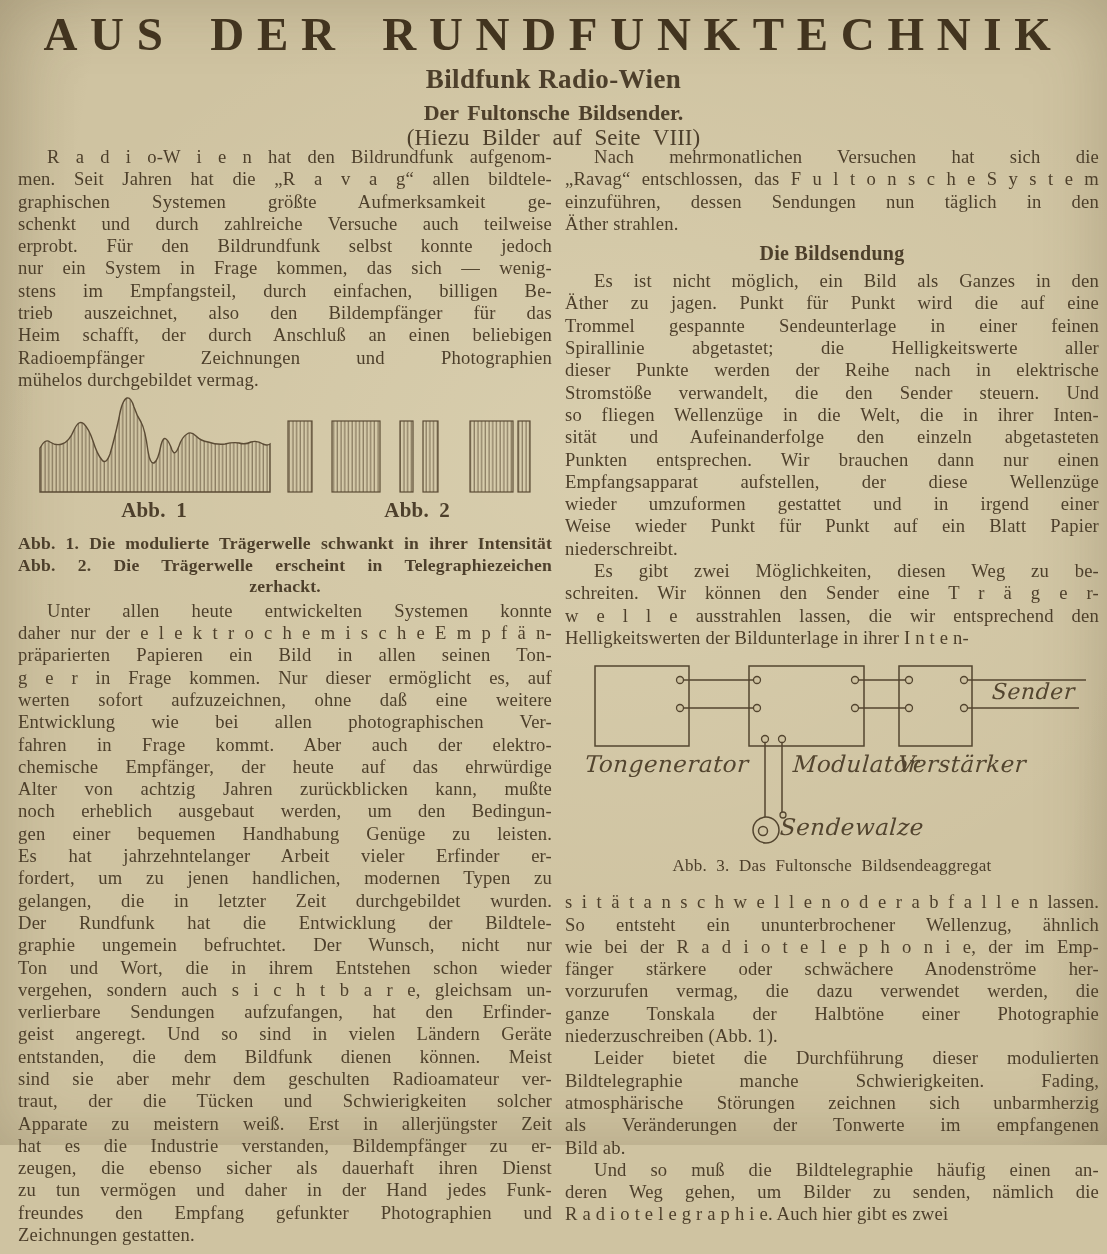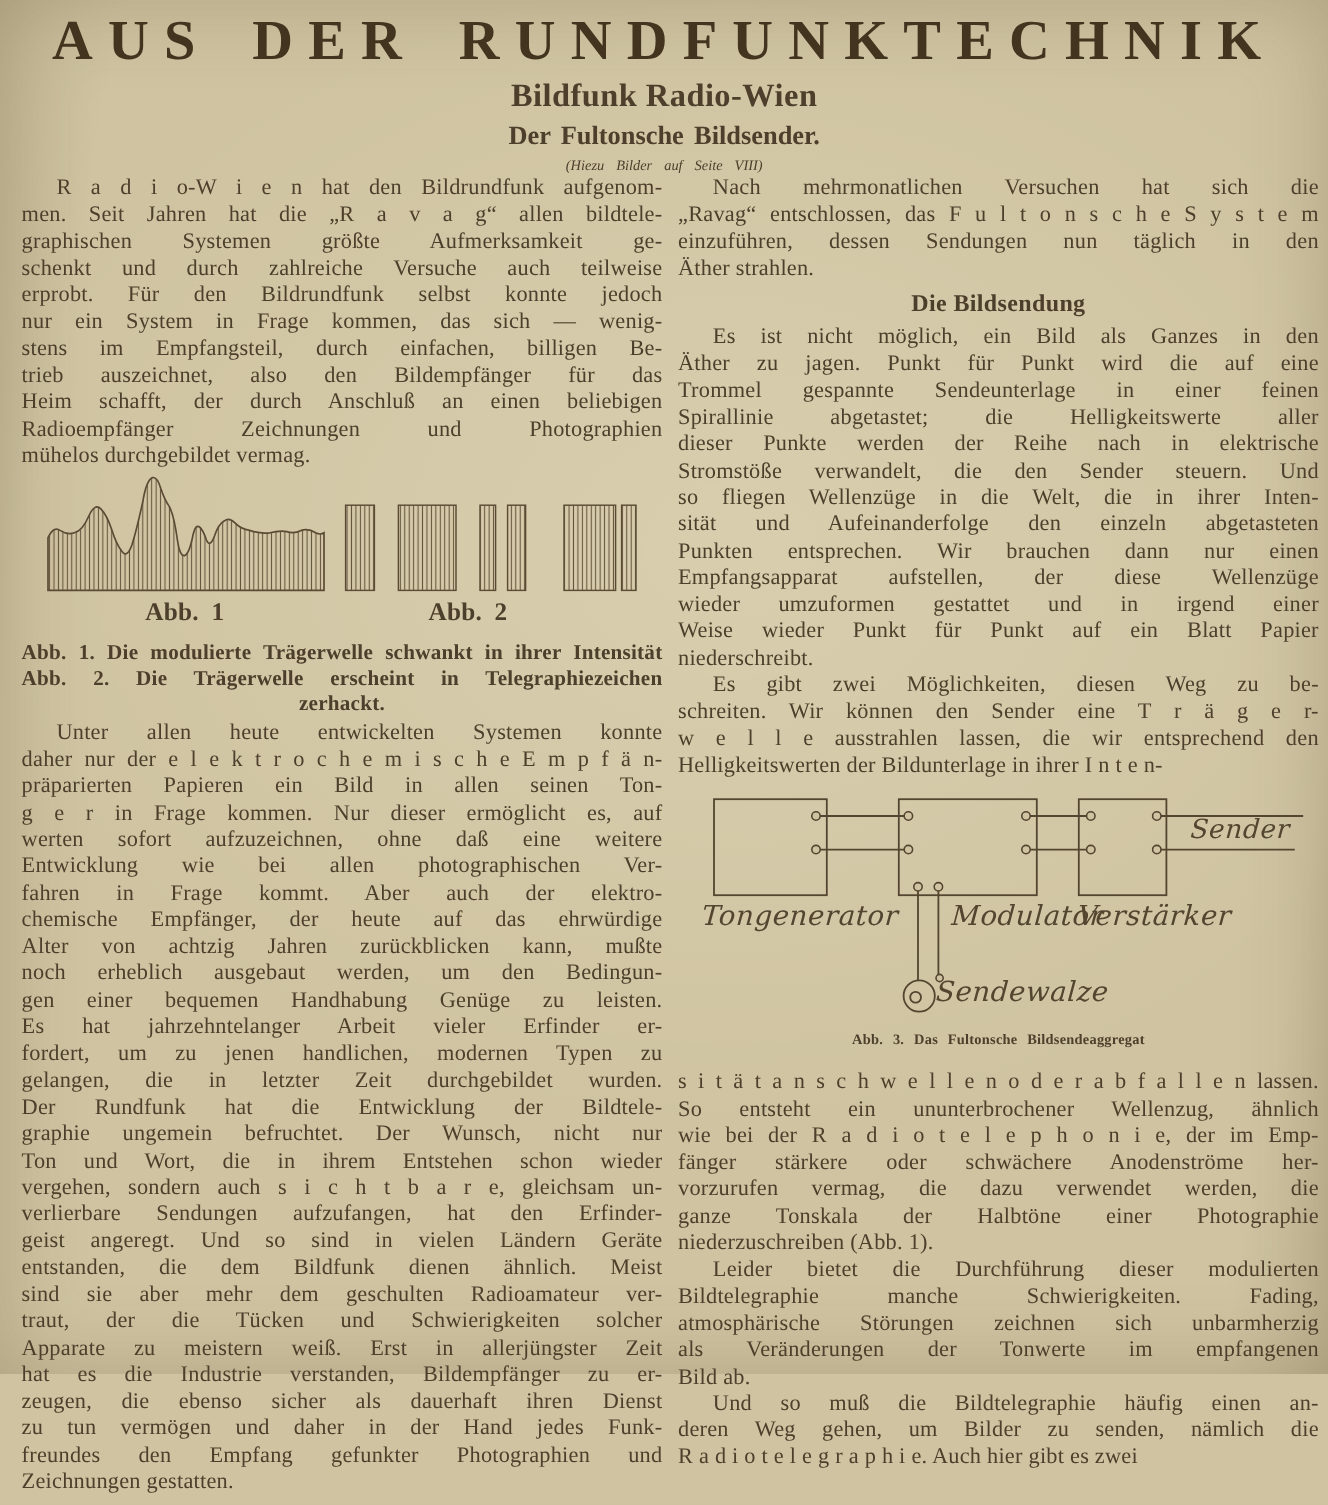--- a/index.html
+++ b/index.html
@@ -26,21 +26,21 @@
   }
   
   header{text-align:center;}
   .title{
     padding-top:8px;
     font-size:47px;line-height:52px;font-weight:bold;color:var(--ink-dark);
     letter-spacing:0.27em;word-spacing:0.22em;white-space:nowrap;
   }
   .subtitle{font-size:27px;line-height:30px;font-weight:bold;margin-top:4px;letter-spacing:0.4px;}
   .subheading{font-size:22px;line-height:24px;font-weight:bold;margin-top:7px;word-spacing:3px;}
-  .note{font-size:12px;line-height:20px;margin-top:3px;word-spacing:7px;font-style:italic;}
+  .note{font-size:23px;line-height:20px;margin-top:3px;word-spacing:7px;}
   
   .columns{
     position:absolute;left:18px;top:146px;width:1081px;
     display:flex;gap:13px;
   }
   .col{width:534px;font-size:18.6px;line-height:22.3px;letter-spacing:0.2px;}
   .jline{text-align:justify;text-align-last:justify;white-space:normal;}
   .jline.last{text-align-last:left;}
   .jline.first{text-indent:29px;}
   .para{margin:0;}
@@ -49,39 +49,39 @@
     margin-top:7px;margin-bottom:6px;line-height:22px;letter-spacing:0.3px;
   }
   
   .figure12{position:relative;height:134px;margin-top:5px;}
   .figure12 svg{position:absolute;left:0;top:0;}
   .figlabel{
     position:absolute;top:103px;font-size:21px;font-weight:bold;
     width:120px;text-align:center;word-spacing:5px;
   }
   .figlabel.l1{left:76px;}
-  .figlabel.l2{left:312px;}
+  .figlabel.l2{left:312px;text-align:right;}
   .caption{margin-top:3px;margin-bottom:2px;}
   .cap{font-size:17.6px;line-height:21.5px;font-weight:bold;letter-spacing:0.2px;}
   .cap.center{text-align:center;}
   
   .figure3{position:relative;height:234px;margin-top:4px;margin-bottom:4px;}
   .figure3 svg{position:absolute;left:0;top:0;}
   .hand{
     position:absolute;font-style:italic;font-family:"DejaVu Serif","Liberation Serif",serif;
     font-size:23px;color:#53452f;letter-spacing:0.5px;transform:skewX(-4deg);
   }
   .hand.tongenerator{left:20px;top:100px;}
   .hand.modulator{left:228px;top:100px;}
   .hand.verstaerker{left:333px;top:100px;}
   .hand.sender{left:427px;top:28px;font-size:22px;}
   .hand.sendewalze{left:215px;top:163px;}
   .fig3caption{
     position:absolute;left:0;top:202px;width:100%;text-align:center;
-    font-size:12px;font-weight:bold;word-spacing:5px;
+    font-size:17px;font-weight:normal;word-spacing:5px;
   }
 </style>
 </head>
 <body>
 
 <div class="page">
 
   <header>
     <div class="title">AUS DER RUNDFUNKTECHNIK</div>
     <div class="subtitle">Bildfunk Radio-Wien</div>
@@ -153,21 +153,21 @@
           <div class="jline">gen einer bequemen Handhabung Genüge zu leisten.</div>
           <div class="jline">Es hat jahrzehntelanger Arbeit vieler Erfinder er-</div>
           <div class="jline">fordert, um zu jenen handlichen, modernen Typen zu</div>
           <div class="jline">gelangen, die in letzter Zeit durchgebildet wurden.</div>
           <div class="jline">Der Rundfunk hat die Entwicklung der Bildtele-</div>
           <div class="jline">graphie ungemein befruchtet. Der Wunsch, nicht nur</div>
           <div class="jline">Ton und Wort, die in ihrem Entstehen schon wieder</div>
           <div class="jline">vergehen, sondern auch s i c h t b a r e, gleichsam un-</div>
           <div class="jline">verlierbare Sendungen aufzufangen, hat den Erfinder-</div>
           <div class="jline">geist angeregt. Und so sind in vielen Ländern Geräte</div>
-          <div class="jline">entstanden, die dem Bildfunk dienen ähnlich. Meist</div>
+          <div class="jline">entstanden, die dem Bildfunk dienen können. Meist</div>
           <div class="jline">sind sie aber mehr dem geschulten Radioamateur ver-</div>
           <div class="jline">traut, der die Tücken und Schwierigkeiten solcher</div>
           <div class="jline">Apparate zu meistern weiß. Erst in allerjüngster Zeit</div>
           <div class="jline">hat es die Industrie verstanden, Bildempfänger zu er-</div>
           <div class="jline">zeugen, die ebenso sicher als dauerhaft ihren Dienst</div>
           <div class="jline">zu tun vermögen und daher in der Hand jedes Funk-</div>
           <div class="jline">freundes den Empfang gefunkter Photographien und</div>
           <div class="jline last">Zeichnungen gestatten.</div>
         </div>
     </div>

